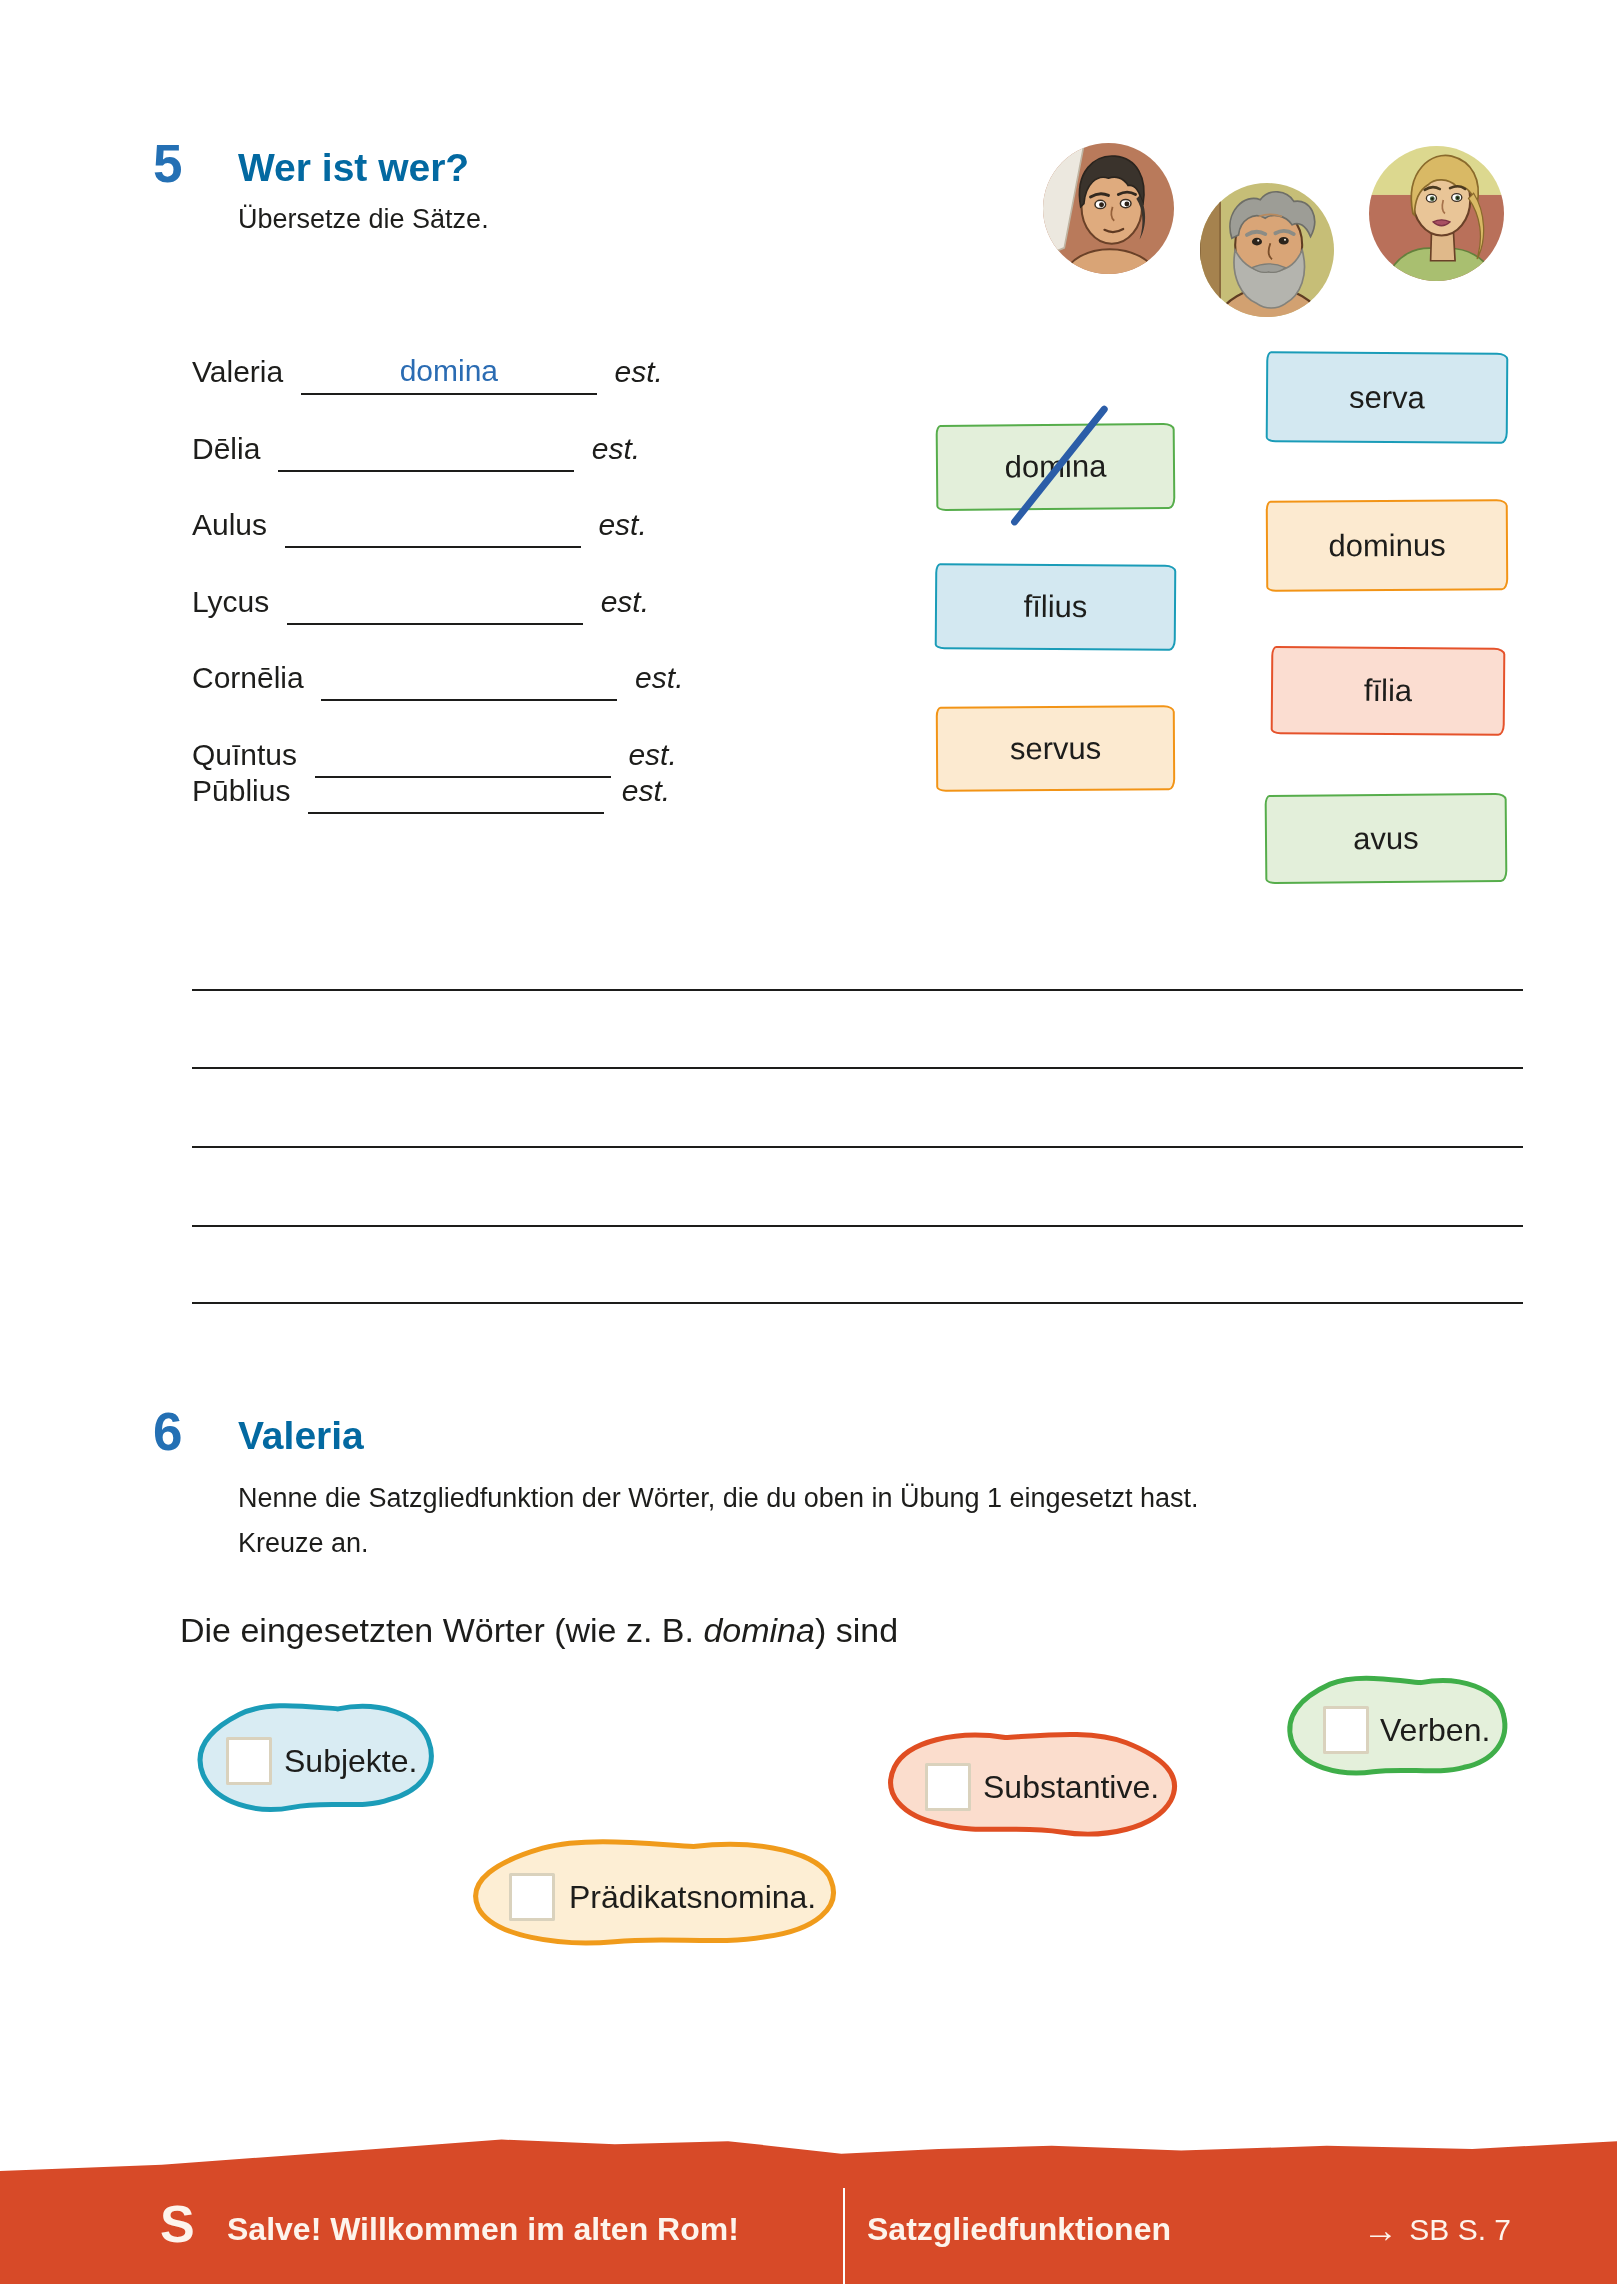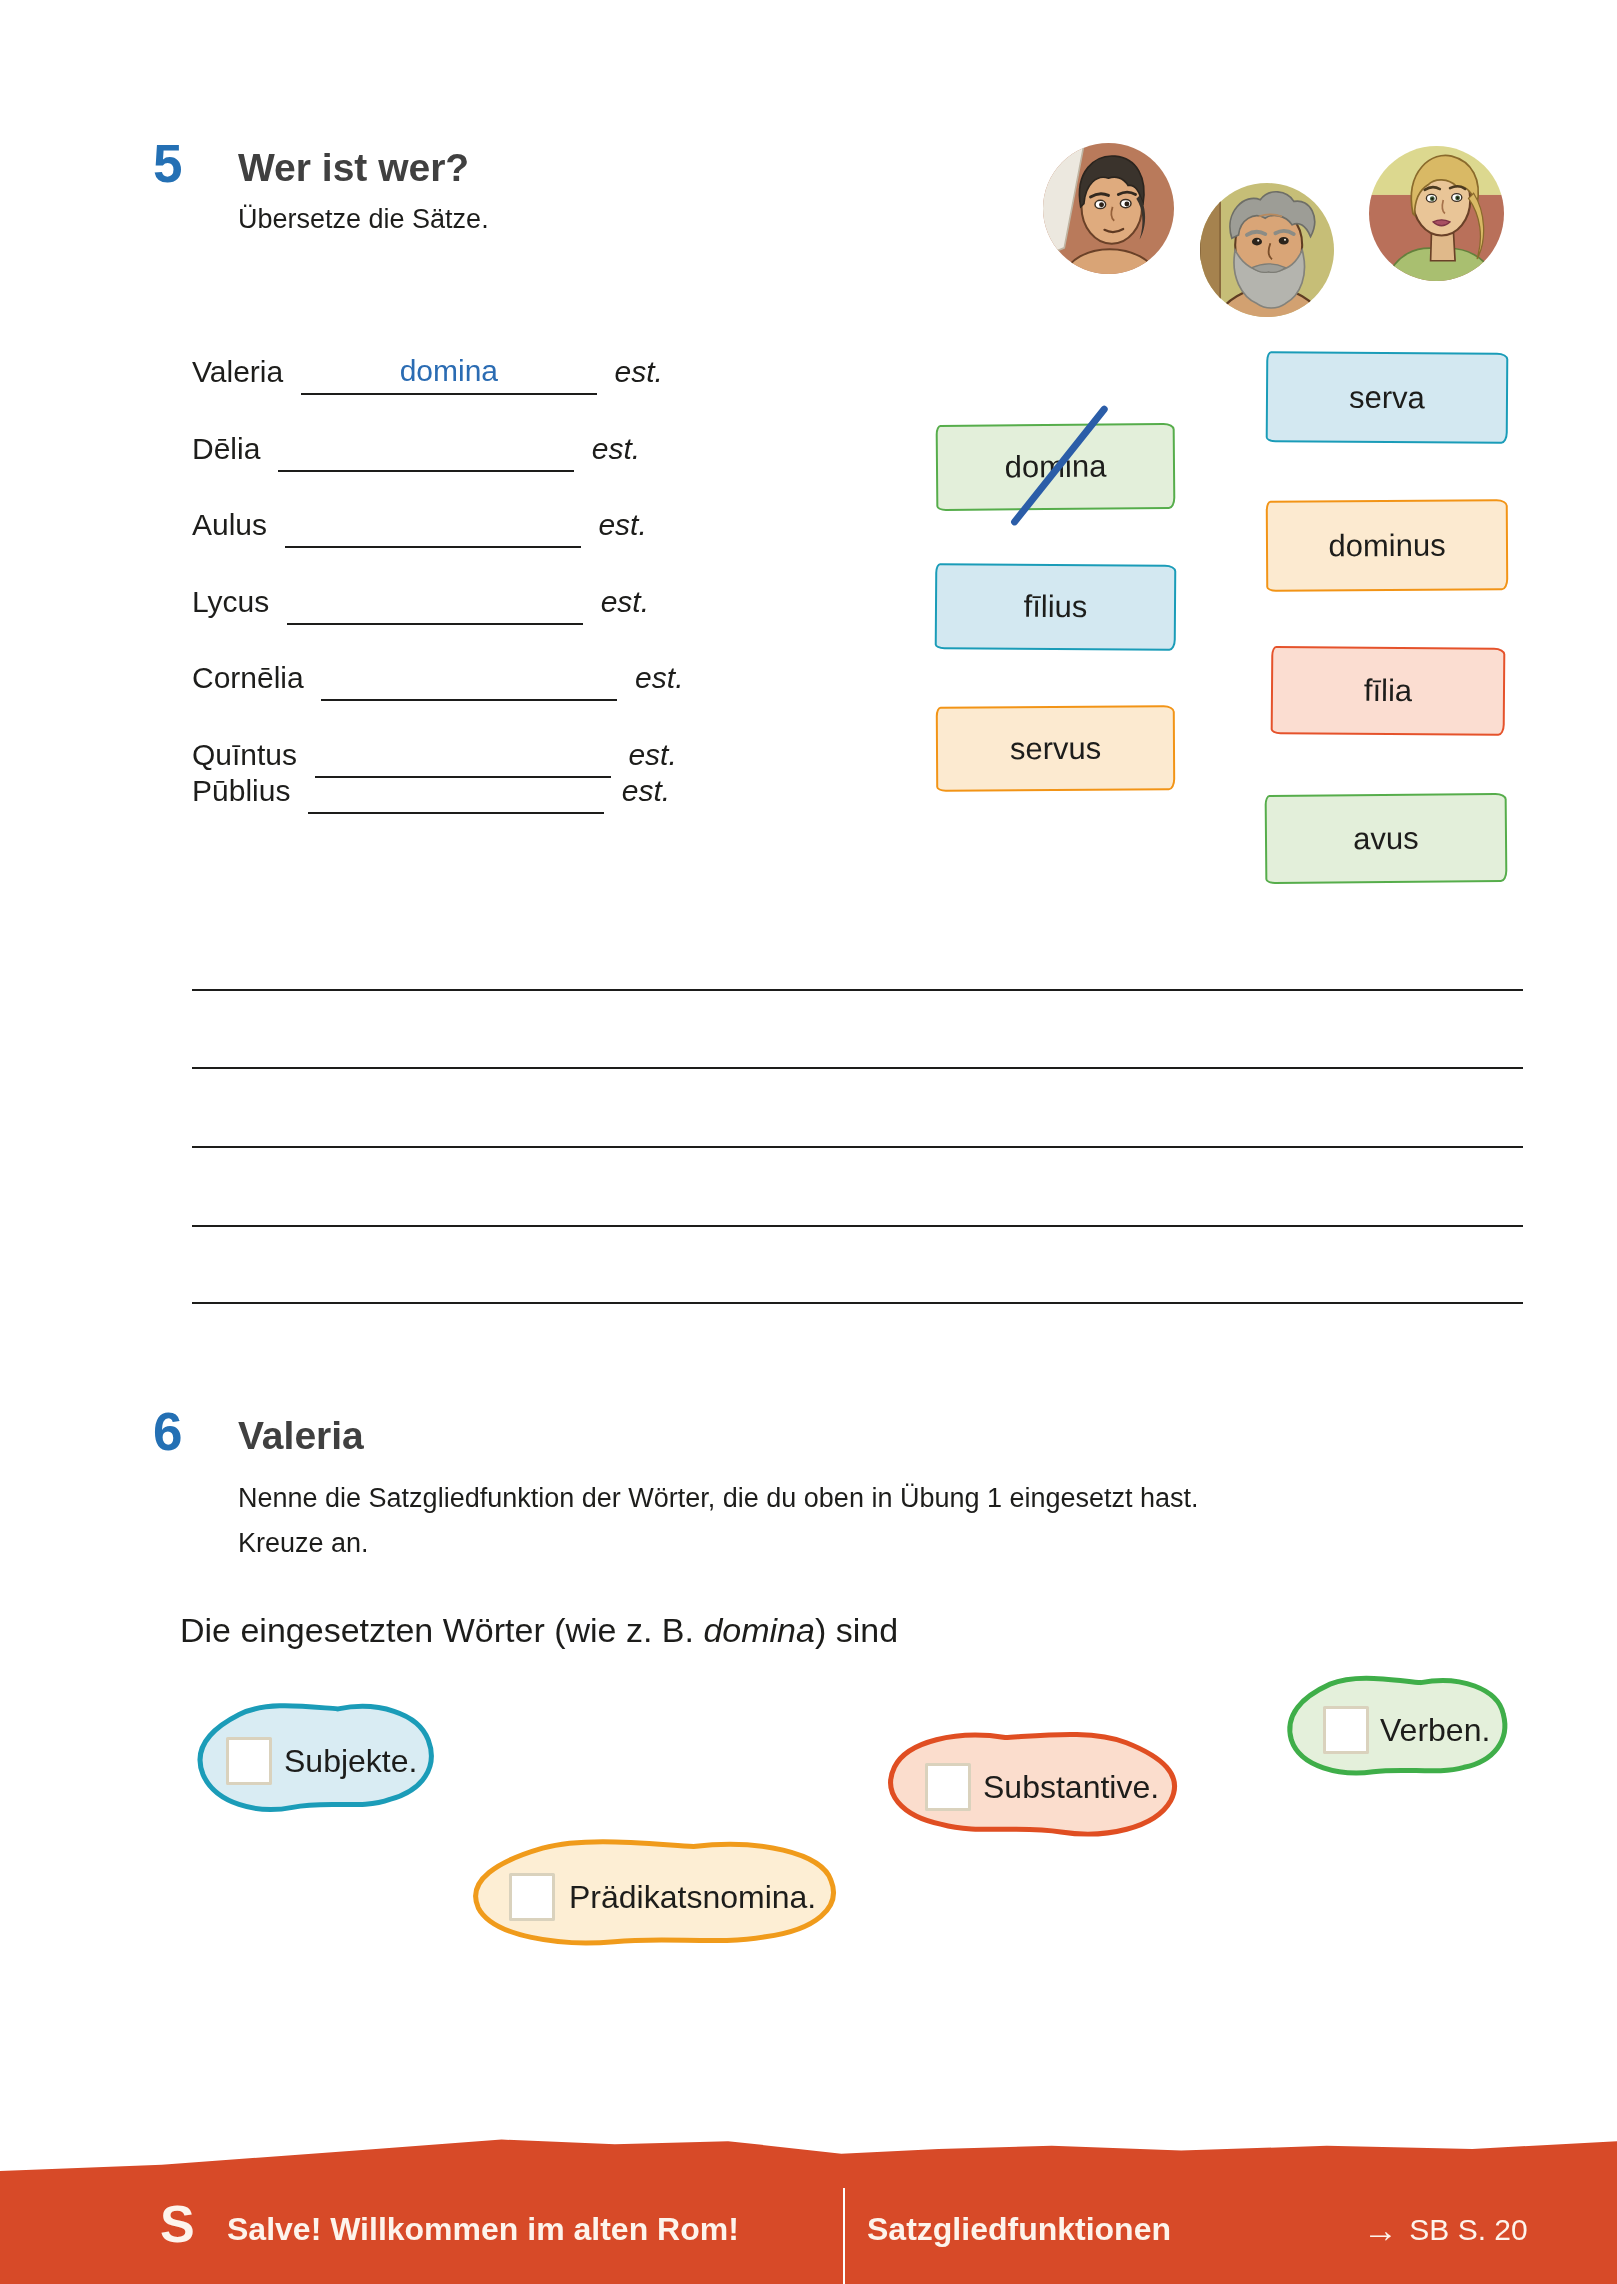--- a/index.html
+++ b/index.html
@@ -8,21 +8,21 @@
     position:relative; width:1618px; height:2284px; background:#ffffff;
     font-family:"Liberation Sans", sans-serif; color:#1d1d1b; overflow:hidden;
   }
   
   .ex-num {
     position:absolute; left:153px; font-size:53px; font-weight:bold;
     color:#2470b4; line-height:1;
   }
   .ex-title {
     position:absolute; left:238px; margin:0; font-size:39px; font-weight:bold;
-    color:#404040; line-height:1;
+    color:#0369a1; line-height:1;
   }
   .ex-inst { position:absolute; left:238px; font-size:27px; line-height:1.68; }
 
   
   .portrait { position:absolute; }
 
   
   .sent {
     position:absolute; left:192px; display:flex; align-items:flex-end;
     height:47px; font-size:30px;
@@ -295,18 +295,18 @@
     <span class="blob-label" style="left:102px">Verben.</span>
   </div>
 
   <div class="footer">
     <span class="f-letter">S</span>
     <span class="f-title">Salve! Willkommen im alten Rom!</span>
     <span class="f-div"></span>
     <span class="f-section">Satzgliedfunktionen</span>
     <span class="f-ref">
       <span class="f-arrow">→</span>
-      <span>SB S. 20</span>
+      <span>SB S. 7</span>
     </span>
   </div>
 
 </div>
 
 
 </body></html>

